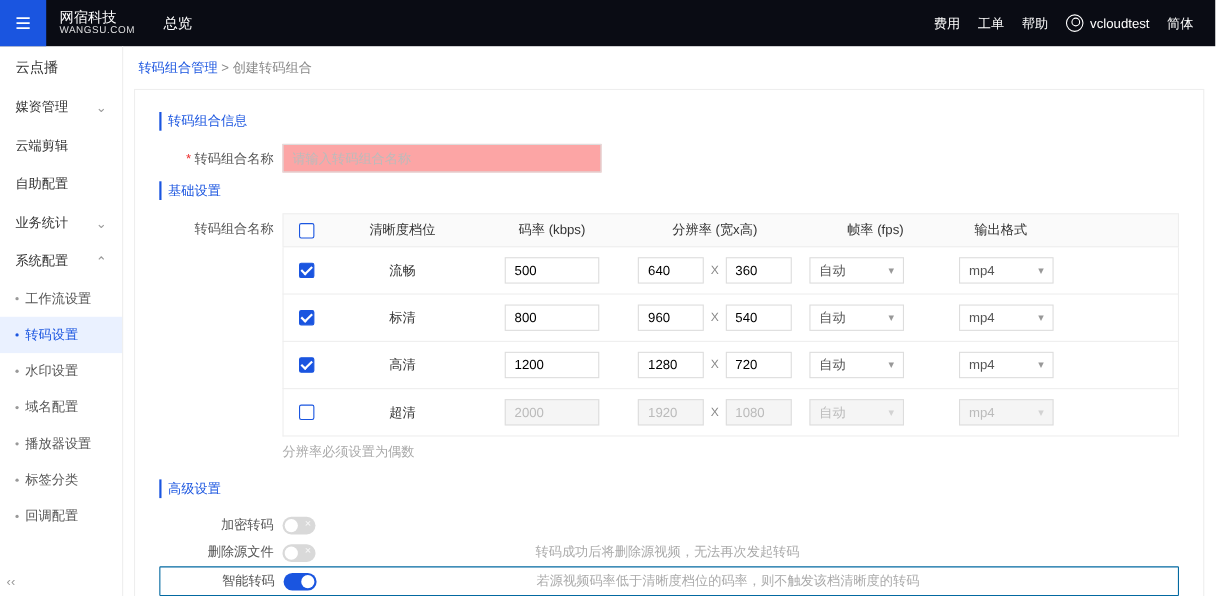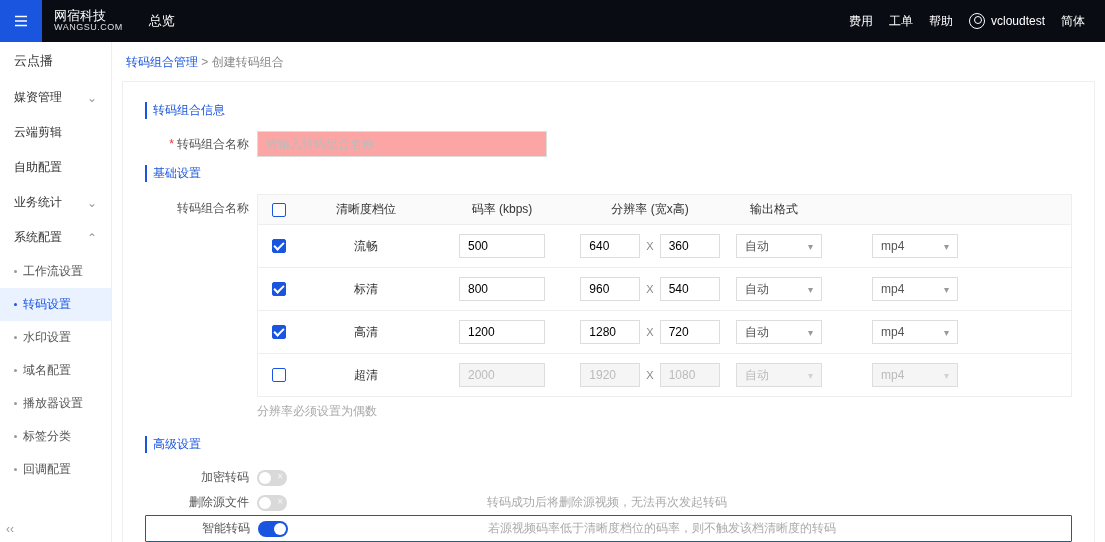--- a/index.html
+++ b/index.html
@@ -173,20 +173,21 @@
         <div class="form-label" style="padding-top:6px;">转码组合名称</div>
         <div style="flex:1;">
           <div class="res-table" style="margin-left:0;">
             <div class="res-head">
               <div class="cell c-chk">
                   <span class="chk"></span>
                 </div>
               <div class="cell c-name">清晰度档位</div>
               <div class="cell c-rate">码率 (kbps)</div>
               <div class="cell c-res">分辨率 (宽x高)</div>
+              <div class="cell c-fps">帧率 (fps)</div>
               <div class="cell c-fmt">输出格式</div>
             </div>
             <div id="res-rows">
                 <div class="res-row">
                   <div class="cell c-chk">
                     <span class="chk on"></span>
                   </div>
                   <div class="cell c-name">流畅</div>
                   <div class="cell c-rate"><input class="num-inp" value="500" style=""></div>
                   <div class="cell c-res">

